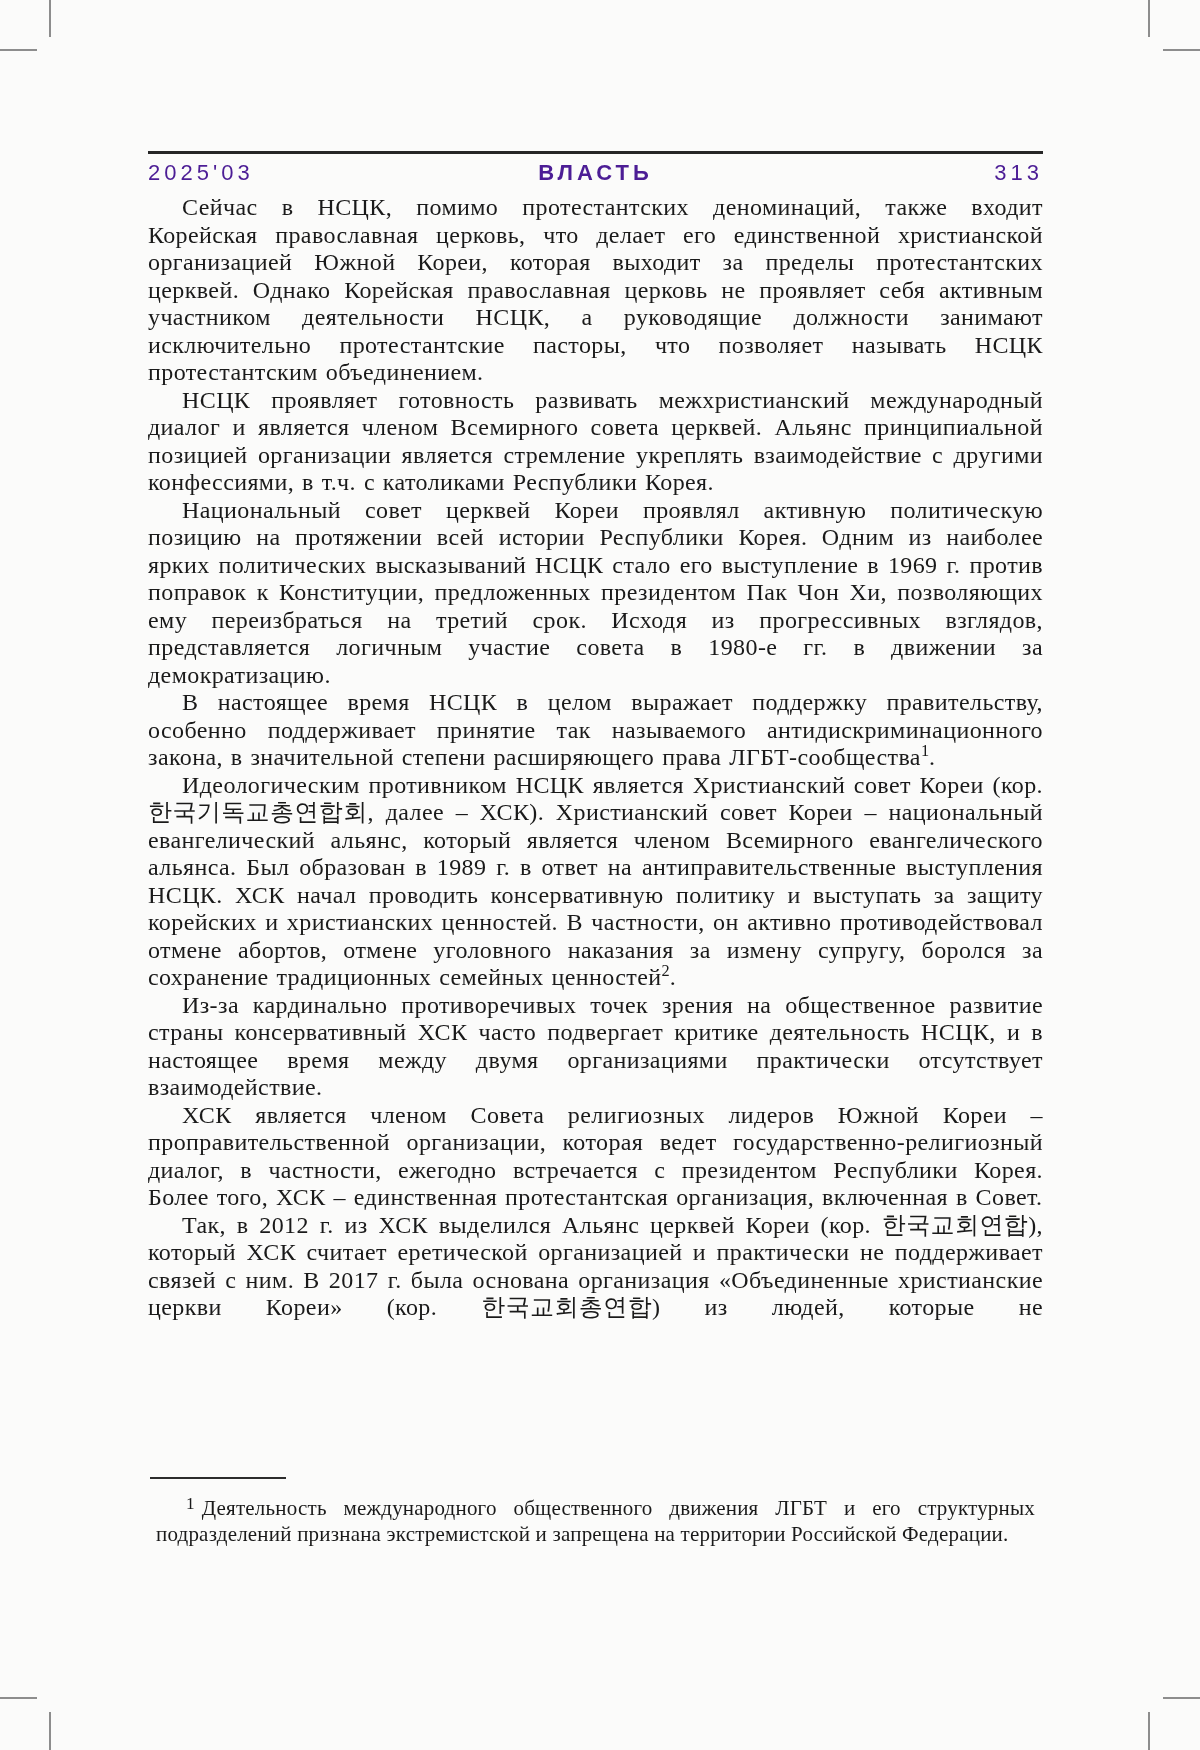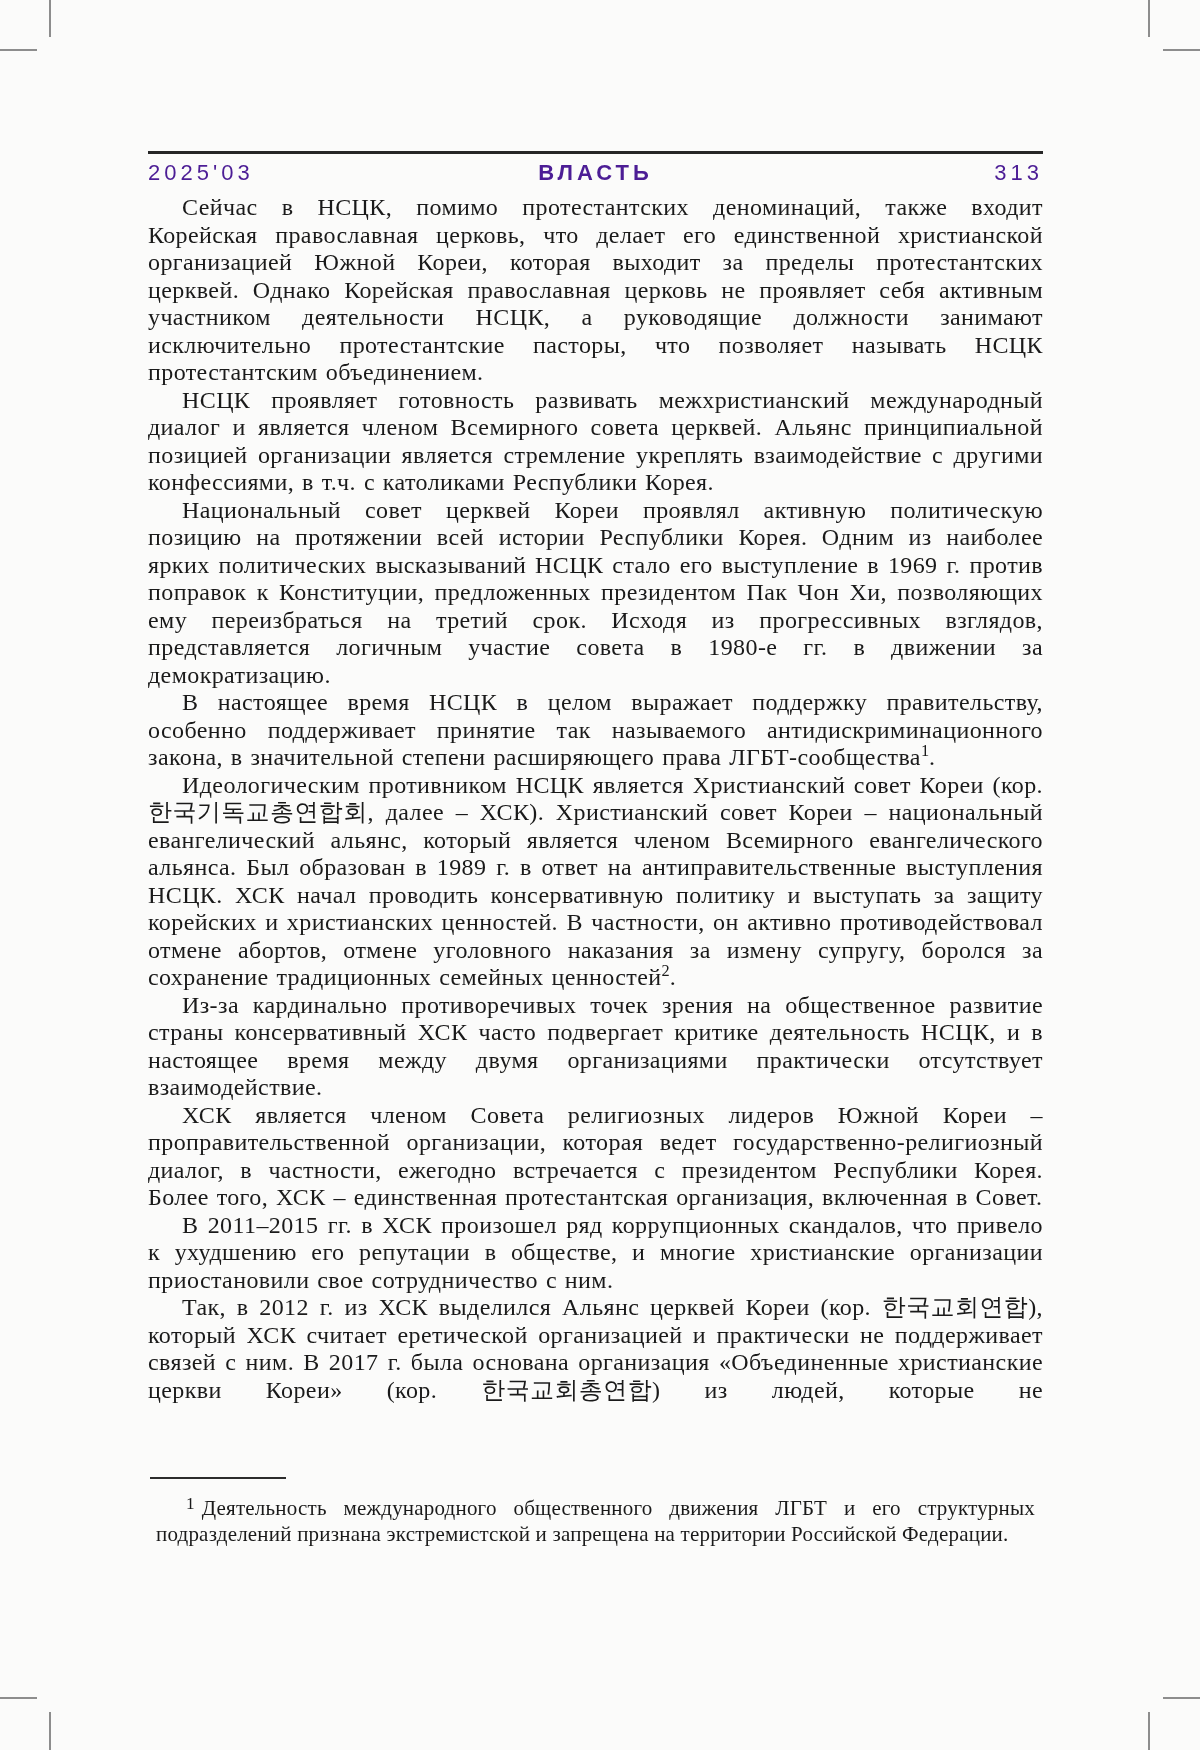--- a/index.html
+++ b/index.html
@@ -89,20 +89,19 @@
 <div class="header-rule"></div>
 
 <main class="body-text">
   <p class="para"><span>Сейчас в НСЦК, помимо протестантских деноминаций, также входит Корейская православная церковь, что делает его единственной христианской организацией Южной Кореи, которая выходит за пределы протестантских церквей. Однако Корейская православная церковь не проявляет себя активным участником деятельности НСЦК, а руководящие должности занимают исключительно протестантские пасторы, что позволяет называть НСЦК протестантским объединением.</span><sup class="fnref"></sup><span></span></p>
   <p class="para"><span>НСЦК проявляет готовность развивать межхристианский международный диалог и является членом Всемирного совета церквей. Альянс принципиальной позицией организации является стремление укреплять взаимодействие с другими конфессиями, в т.ч. с католиками Республики Корея.</span><sup class="fnref"></sup><span></span></p>
   <p class="para"><span>Национальный совет церквей Кореи проявлял активную политическую позицию на протяжении всей истории Республики Корея. Одним из наиболее ярких политических высказываний НСЦК стало его выступление в 1969 г. против поправок к Конституции, предложенных президентом Пак Чон Хи, позволяющих ему переизбраться на третий срок. Исходя из прогрессивных взглядов, представляется логичным участие совета в 1980-е гг. в движении за демократизацию.</span><sup class="fnref"></sup><span></span></p>
   <p class="para"><span>В настоящее время НСЦК в целом выражает поддержку правительству, особенно поддерживает принятие так называемого антидискриминационного закона, в значительной степени расширяющего права ЛГБТ-сообщества</span><sup class="fnref">1</sup><span>.</span></p>
   <p class="para"><span>Идеологическим противником НСЦК является Христианский совет Кореи (кор. 한국기독교총연합회, далее – ХСК). Христианский совет Кореи – национальный евангелический альянс, который является членом Всемирного евангелического альянса. Был образован в 1989 г. в ответ на антиправительственные выступления НСЦК. ХСК начал проводить консервативную политику и выступать за защиту корейских и христианских ценностей. В частности, он активно противодействовал отмене абортов, отмене уголовного наказания за измену супругу, боролся за сохранение традиционных семейных ценностей</span><sup class="fnref">2</sup><span>.</span></p>
   <p class="para"><span>Из-за кардинально противоречивых точек зрения на общественное развитие страны консервативный ХСК часто подвергает критике деятельность НСЦК, и в настоящее время между двумя организациями практически отсутствует взаимодействие.</span><sup class="fnref"></sup><span></span></p>
   <p class="para"><span>ХСК является членом Совета религиозных лидеров Южной Кореи – проправительственной организации, которая ведет государственно-религиозный диалог, в частности, ежегодно встречается с президентом Республики Корея. Более того, ХСК – единственная протестантская организация, включенная в Совет.</span><sup class="fnref"></sup><span></span></p>
-  <p class="para"><span>В 2011–2015 гг. в ХСК произошел ряд коррупционных скандалов, что привело к ухудшению его репутации в обществе, и многие христианские организации приостановили свое сотрудничество с ним.</span><sup class="fnref"></sup><span></span></p>
   <p class="para continues"><span>Так, в 2012 г. из ХСК выделился Альянс церквей Кореи (кор. 한국교회연합), который ХСК считает еретической организацией и практически не поддерживает связей с ним. В 2017 г. была основана организация «Объединенные христианские церкви Кореи» (кор. 한국교회총연합) из людей, которые не</span><sup class="fnref"></sup><span></span></p>
 </main>
 
 <div class="fn-rule"></div>
 <section class="footnotes">
   <p class="fn"><sup class="fnmark">1</sup><span>Деятельность международного общественного движения ЛГБТ и его структурных подразделений признана экстремистской и запрещена на территории Российской Федерации.</span></p>
 </section>
 
 </body></html>

